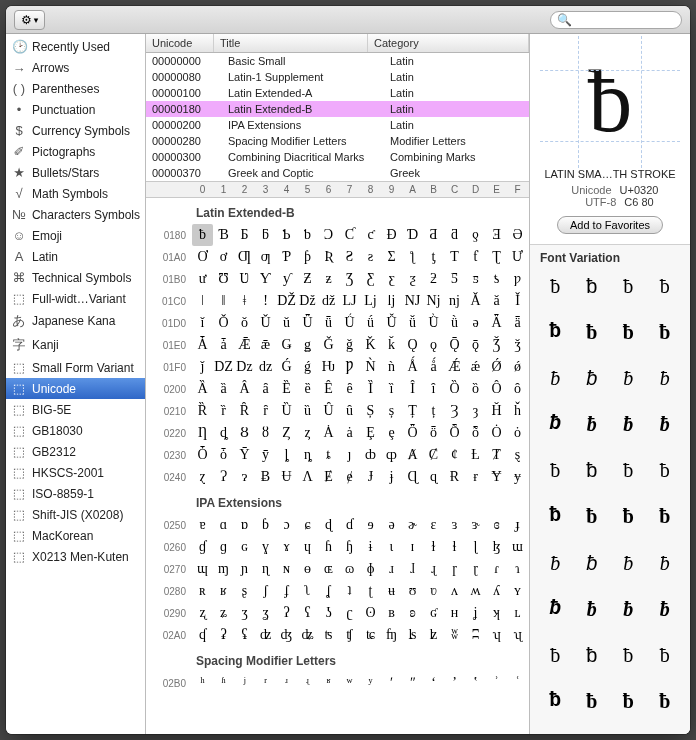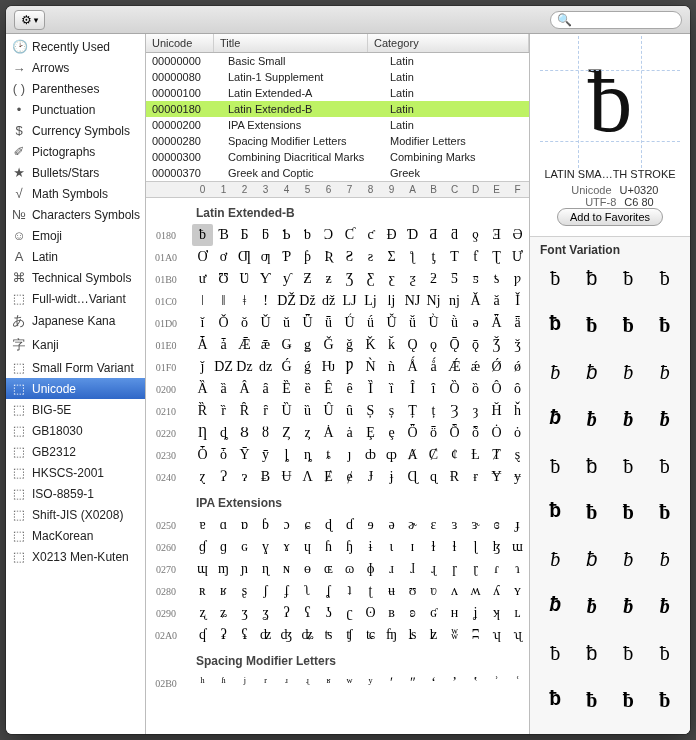--- a/index.html
+++ b/index.html
@@ -99,21 +99,21 @@
   .th { padding: 3px 6px; border-right: 1px solid #cfcfcf; }
   .tablebody { height: 128px; overflow: hidden; background: #fff; }
   .trow {
     display: grid;
     grid-template-columns: 68px 154px 1fr;
     font-size: 11px;
     color: #222;
     gap: 8px;
   }
   .trow .td { padding: 2px 6px; white-space: nowrap; overflow: hidden; text-overflow: ellipsis; }
-  .trow.sel { background: #bef264; }
+  .trow.sel { background: #f0abfc; }
 
   .hexhead {
     display: flex;
     border-top: 1px solid #c9c9c9;
     border-bottom: 1px solid #c9c9c9;
     background: #f1f1f1;
     font-size: 10px;
     color: #666;
     padding: 2px 0;
   }
@@ -121,21 +121,21 @@
   .hexcell { width: 21px; text-align: center; }
 
   .grid-scroll { flex: 1; overflow-y: auto; }
   .section-title {
     font-size: 12px;
     font-weight: bold;
     color: #444;
     padding: 8px 0 4px 50px;
   }
   .gridrow { display: flex; align-items: center; height: 22px; }
-  .rowcode { width: 46px; text-align: center; padding-right: 6px; font-family: Liberation Serif, serif; font-size: 10px; color: #777; }
+  .rowcode { width: 46px; text-align: right; padding-right: 6px; font-family: Liberation Sans, sans-serif; font-size: 10px; color: #777; }
   .ch { width: 21px; text-align: center; font-size: 14px; line-height: 22px; cursor: default; font-family: "Lucida Grande","Arial Unicode MS",serif; }
   .ch.sel { background: #c9c9c9; border-radius: 2px; }
 
   
   .right { width: 160px; background: #f7f7f7; display: flex; flex-direction: column; }
   .preview-wrap {
     background: #fff;
     padding: 8px 8px 10px;
     border-bottom: 1px solid #d0d0d0;
     display: flex; flex-direction: column; align-items: center;
@@ -152,20 +152,21 @@
   }
   .preview-box::before { top: 28px; }
   .preview-box::after { bottom: 20px; }
   .vline-l, .vline-r { position: absolute; top: -6px; bottom: -6px; border-left: 1px dashed #b7cdea; }
   .vline-l { left: 28px; } .vline-r { right: 28px; }
   .charname { font-size: 11px; text-align: center; margin-top: 6px; color: #222; white-space: nowrap; }
   .meta { margin-top: 4px; font-size: 11px; color: #333; }
   .meta-row { display: flex; gap: 8px; justify-content: center; }
   .meta-row .k { color: #666; width: 50px; text-align: right; }
   .favbtn {
+    margin-top: 8px;
     padding: 2px 12px;
     background: linear-gradient(#fdfdfd,#dedede);
     border: 1px solid #9f9f9f;
     border-radius: 10px;
     font-size: 11px;
   }
   .varhead {
     font-size: 12px; font-weight: bold;
     padding: 6px 10px 2px;
     color: #333;

